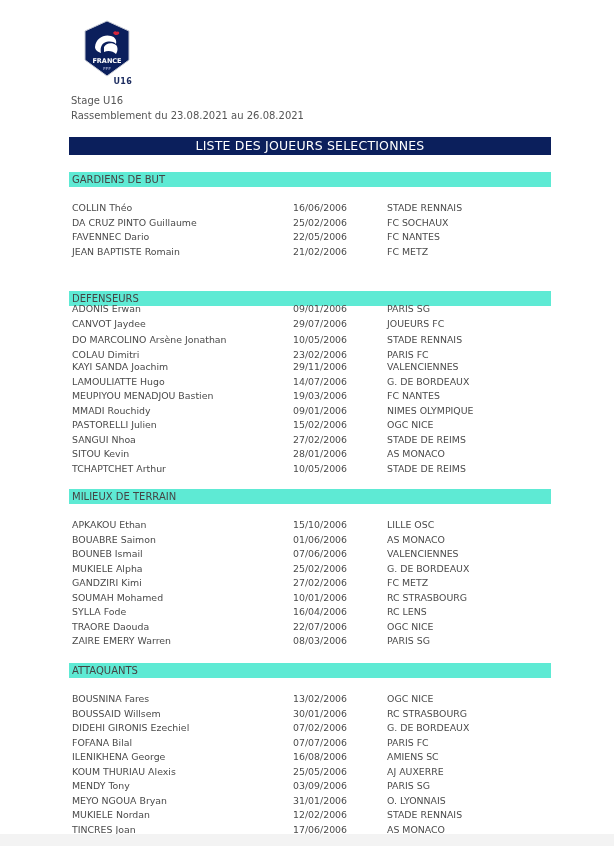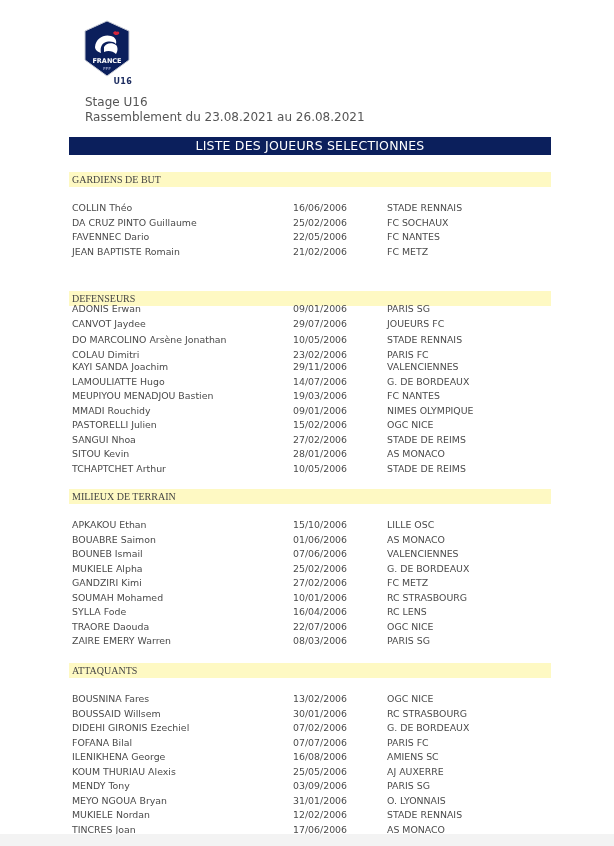--- a/index.html
+++ b/index.html
@@ -35,22 +35,22 @@
       top: 77px;
       width: 50px;
       text-align: right;
       font-size: 8px;
       font-weight: bold;
       color: #1a2a5e;
       letter-spacing: 0.3px;
     }
     .meta {
       position: absolute;
-      left: 85px;
-      font-size: 12px;
+      left: 71px;
+      font-size: 10px;
       color: #555;
       white-space: nowrap;
     }
     .meta.stage { top: 95px; }
     .meta.dates { top: 110px; }
     .banner {
       position: absolute;
       left: 69px;
       top: 137px;
       width: 482px;
@@ -60,27 +60,26 @@
       font-size: 12.5px;
       line-height: 18px;
       text-align: center;
       letter-spacing: 0.2px;
     }
     .section-bar {
       position: absolute;
       left: 69px;
       width: 482px;
       height: 15px;
-      background: #fef9c3;
+      background: #5eead4;
       font-size: 10px;
       line-height: 15px;
       padding-left: 3px;
       box-sizing: border-box;
       color: #444;
-      font-family: Liberation Serif, serif;
     }
     .player-row {
       position: absolute;
       left: 72px;
       width: 470px;
       height: 14px;
       font-size: 9.4px;
       line-height: 14px;
       white-space: nowrap;
       color: #4a4a4a;

